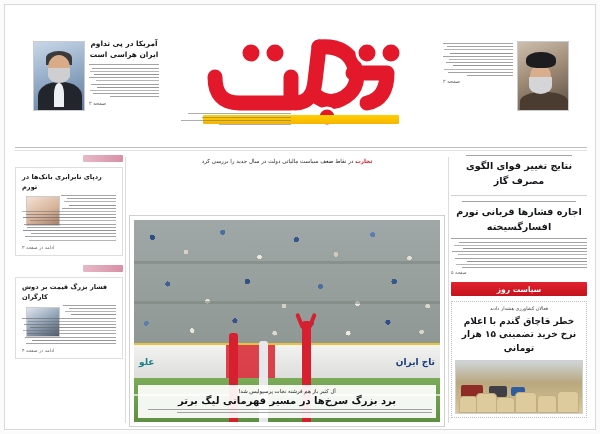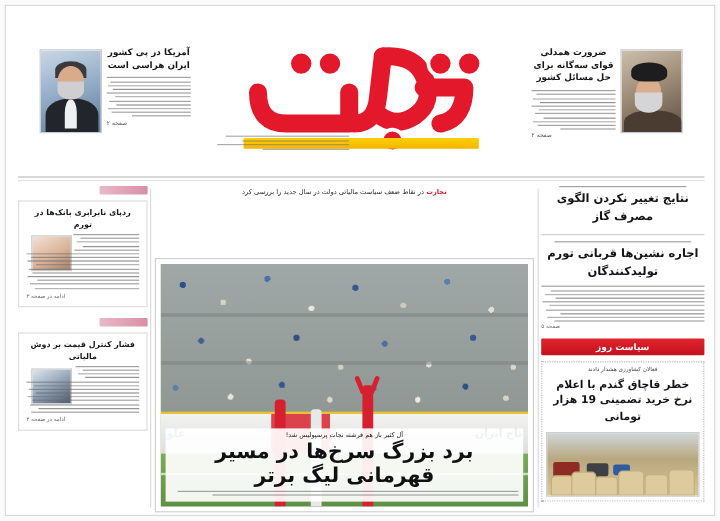--- a/index.html
+++ b/index.html
@@ -65,21 +65,21 @@
   .col-mid{position:absolute;left:124px;top:0;width:316px;height:272px;}
   .col-right{position:absolute;left:446px;top:0;width:136px;height:272px;}
 
   .vrule{position:absolute;top:2px;width:0;height:266px;border-left:1px solid #dcdcdc;}
 
   
   .side-tag{height:9px;margin:0 0 3px 0;display:flex;justify-content:flex-start;}
   .side-tag b{display:block;width:40px;height:7px;
               background:linear-gradient(90deg,#e7b9c7,#d88fa6);border-radius:1px;}
   .side-box{border:1px solid #dedede;background:#fff;padding:5px 6px;box-sizing:border-box;}
-  .side-hl{font-size:6.6px;font-weight:bold;color:#17181b;text-align:center;
+  .side-hl{font-size:6.6px;font-weight:bold;color:#17181b;text-align:left;
            line-height:1.5;letter-spacing:-.15px;}
   .side-figure{float:left;width:34px;height:30px;margin:3px 0 2px 4px;
                border:1px solid #ccc;box-sizing:border-box;overflow:hidden;position:relative;}
   .fig-a{background:linear-gradient(150deg,#f3e2d5,#d9b49a 55%,#a8806a);}
   .fig-b{background:linear-gradient(150deg,#dfe6ee,#93a4b8 50%,#4d5b6d);}
   .side-more{clear:both;font-size:4.6px;color:#666;text-align:left;padding-top:2px;}
 
   
   .kicker{font-size:5.6px;color:#2a2a2d;text-align:center;line-height:1.5;padding:2px 6px 0;}
   .kicker b{color:#d3152a;}
@@ -130,21 +130,21 @@
   .player{position:absolute;bottom:0;width:9px;background:#d6202f;border-radius:3px 3px 0 0;}
   .p1{left:31%;height:44%;}
   .p2{left:41%;height:40%;background:#e8e8ea;}
   .p3{left:55%;height:50%;}
   .p-arm{position:absolute;width:4px;height:16px;background:#d6202f;border-radius:2px;
          transform:rotate(-22deg);}
 
   .cap-wrap{position:absolute;left:4px;right:4px;bottom:4px;
             background:rgba(255,255,255,.92);padding:3px 4px;box-sizing:border-box;}
   .cap-kick{font-size:5.4px;color:#222;text-align:center;}
-  .cap-hl{font-size:17px;font-weight:bold;color:#0f1012;text-align:center;
+  .cap-hl{font-size:10px;font-weight:bold;color:#0f1012;text-align:center;
           letter-spacing:-.5px;line-height:1.2;margin-top:1px;}
   .cap-sub{margin-top:2px;}
   .cap-sub i{display:block;height:1px;background:#6b6b6e;opacity:.6;margin:1.8px 0;}
 
   
   .rc-kick{font-size:4.8px;color:#444;text-align:center;line-height:1.5;}
   .rc-hl{font-size:9px;font-weight:bold;color:#141518;text-align:center;
          line-height:1.55;letter-spacing:-.2px;margin-top:2px;}
   .rc-hl.big{font-size:9.6px;}
   .hrule{border-top:1px solid #d2d2d2;margin:6px 0 5px;}
@@ -169,21 +169,21 @@
     <div class="mh-photo left">
       <div class="ph-bg ph-l"></div>
       <div class="ph-body l-body"></div>
       <div class="ph-body l-shirt"></div>
       <div class="ph-face l-hair"></div>
       <div class="ph-face l-face"></div>
       <div class="ph-face l-beard"></div>
     </div>
 
     <div class="mh-col left">
-      <div class="mh-hl">آمریکا در پی کشور ایران هراسی است</div>
+      <div class="mh-hl">آمریکا در پی تداوم ایران هراسی است</div>
       <div class="txt mh-body">
         <i style="width:100%"></i>
           <i style="width:96%"></i>
           <i style="width:99%"></i>
         <i style="width:93%"></i>
           <i style="width:100%"></i>
           <i style="width:90%"></i>
         <i style="width:97%"></i>
           <i style="width:88%"></i>
           <i style="width:99%"></i>
@@ -225,21 +225,20 @@
 
     <div class="mh-photo right">
       <div class="ph-bg ph-r"></div>
       <div class="ph-body r-body"></div>
       <div class="ph-face r-face"></div>
       <div class="ph-face r-turb"></div>
       <div class="ph-face r-beard"></div>
     </div>
 
     <div class="mh-col right">
-      <div class="mh-hl">ضرورت همدلی قوای سه‌گانه برای حل مسائل کشور</div>
       <div class="txt mh-body">
         <i style="width:100%"></i>
           <i style="width:95%"></i>
           <i style="width:98%"></i>
         <i style="width:90%"></i>
           <i style="width:100%"></i>
           <i style="width:92%"></i>
         <i style="width:96%"></i>
           <i style="width:86%"></i>
           <i style="width:99%"></i>
@@ -283,21 +282,21 @@
             <i style="width:97%"></i>
           <i style="width:93%"></i>
         </div>
         <div class="side-more">ادامه در صفحه ۳</div>
       </div>
 
       <div class="side-tag" style="margin-top:9px">
           <b></b>
         </div>
       <div class="side-box">
-        <div class="side-hl">فشار کنترل قیمت بر دوش مالیاتی</div>
+        <div class="side-hl">فشار بزرگ قیمت بر دوش کارگران</div>
         <div class="side-figure fig-b" style="float:left;margin-top:4px"></div>
         <div class="txt">
           <i style="width:56%"></i>
             <i style="width:50%"></i>
             <i style="width:54%"></i>
           <i style="width:48%"></i>
           <i style="width:100%"></i>
             <i style="width:94%"></i>
             <i style="width:98%"></i>
           <i style="width:91%"></i>
@@ -352,50 +351,50 @@
         </div>
       </div>
     </div>
 
     <div class="col-right">
 
       <div>
         <div class="txt">
           <i style="width:78%;margin:0 auto 3px"></i>
         </div>
-        <div class="rc-hl big">نتایج تغییر نکردن الگوی مصرف گاز</div>
+        <div class="rc-hl big">نتایج تغییر قوای الگوی مصرف گاز</div>
       </div>
 
       <div class="hrule"></div>
 
       <div>
         <div class="txt">
           <i style="width:84%;margin:0 auto 3px"></i>
         </div>
-        <div class="rc-hl big">اجاره نشین‌ها قربانی تورم تولیدکنندگان</div>
+        <div class="rc-hl big">اجاره فشار‌ها قربانی تورم افسارگسیخته</div>
         <div class="txt" style="margin-top:4px">
           <i style="width:100%"></i>
             <i style="width:94%"></i>
             <i style="width:98%"></i>
           <i style="width:91%"></i>
             <i style="width:99%"></i>
             <i style="width:95%"></i>
           <i style="width:97%"></i>
             <i style="width:88%"></i>
             <i style="width:96%"></i>
           <i style="width:92%"></i>
         </div>
         <div class="rc-more">صفحه ۵</div>
       </div>
 
       <div class="redbar">سیاست روز</div>
 
       <div class="dotborder">
         <div class="rc-kick">فعالان کشاورزی هشدار دادند</div>
-        <div class="rc-hl">خطر قاچاق گندم با اعلام نرخ خرید تضمینی 19 هزار تومانی</div>
+        <div class="rc-hl">خطر قاچاق گندم با اعلام نرخ خرید تضمینی ۱۵ هزار تومانی</div>
 
         <div class="rc-photo">
           <div class="truck" style="left:4%;bottom:30%;width:22px;height:13px;background:#8d2b24;"></div>
           <div class="truck" style="left:26%;bottom:32%;width:18px;height:11px;background:#3f3f45;"></div>
           <div class="truck" style="left:44%;bottom:34%;width:14px;height:9px;background:#2f5c9e;"></div>
           <div class="sack" style="left:2%;width:17px;height:15px;"></div>
           <div class="sack" style="left:16%;width:19px;height:18px;"></div>
           <div class="sack" style="left:32%;width:17px;height:14px;"></div>
           <div class="sack" style="left:47%;width:20px;height:19px;"></div>
           <div class="sack" style="left:64%;width:18px;height:16px;"></div>

